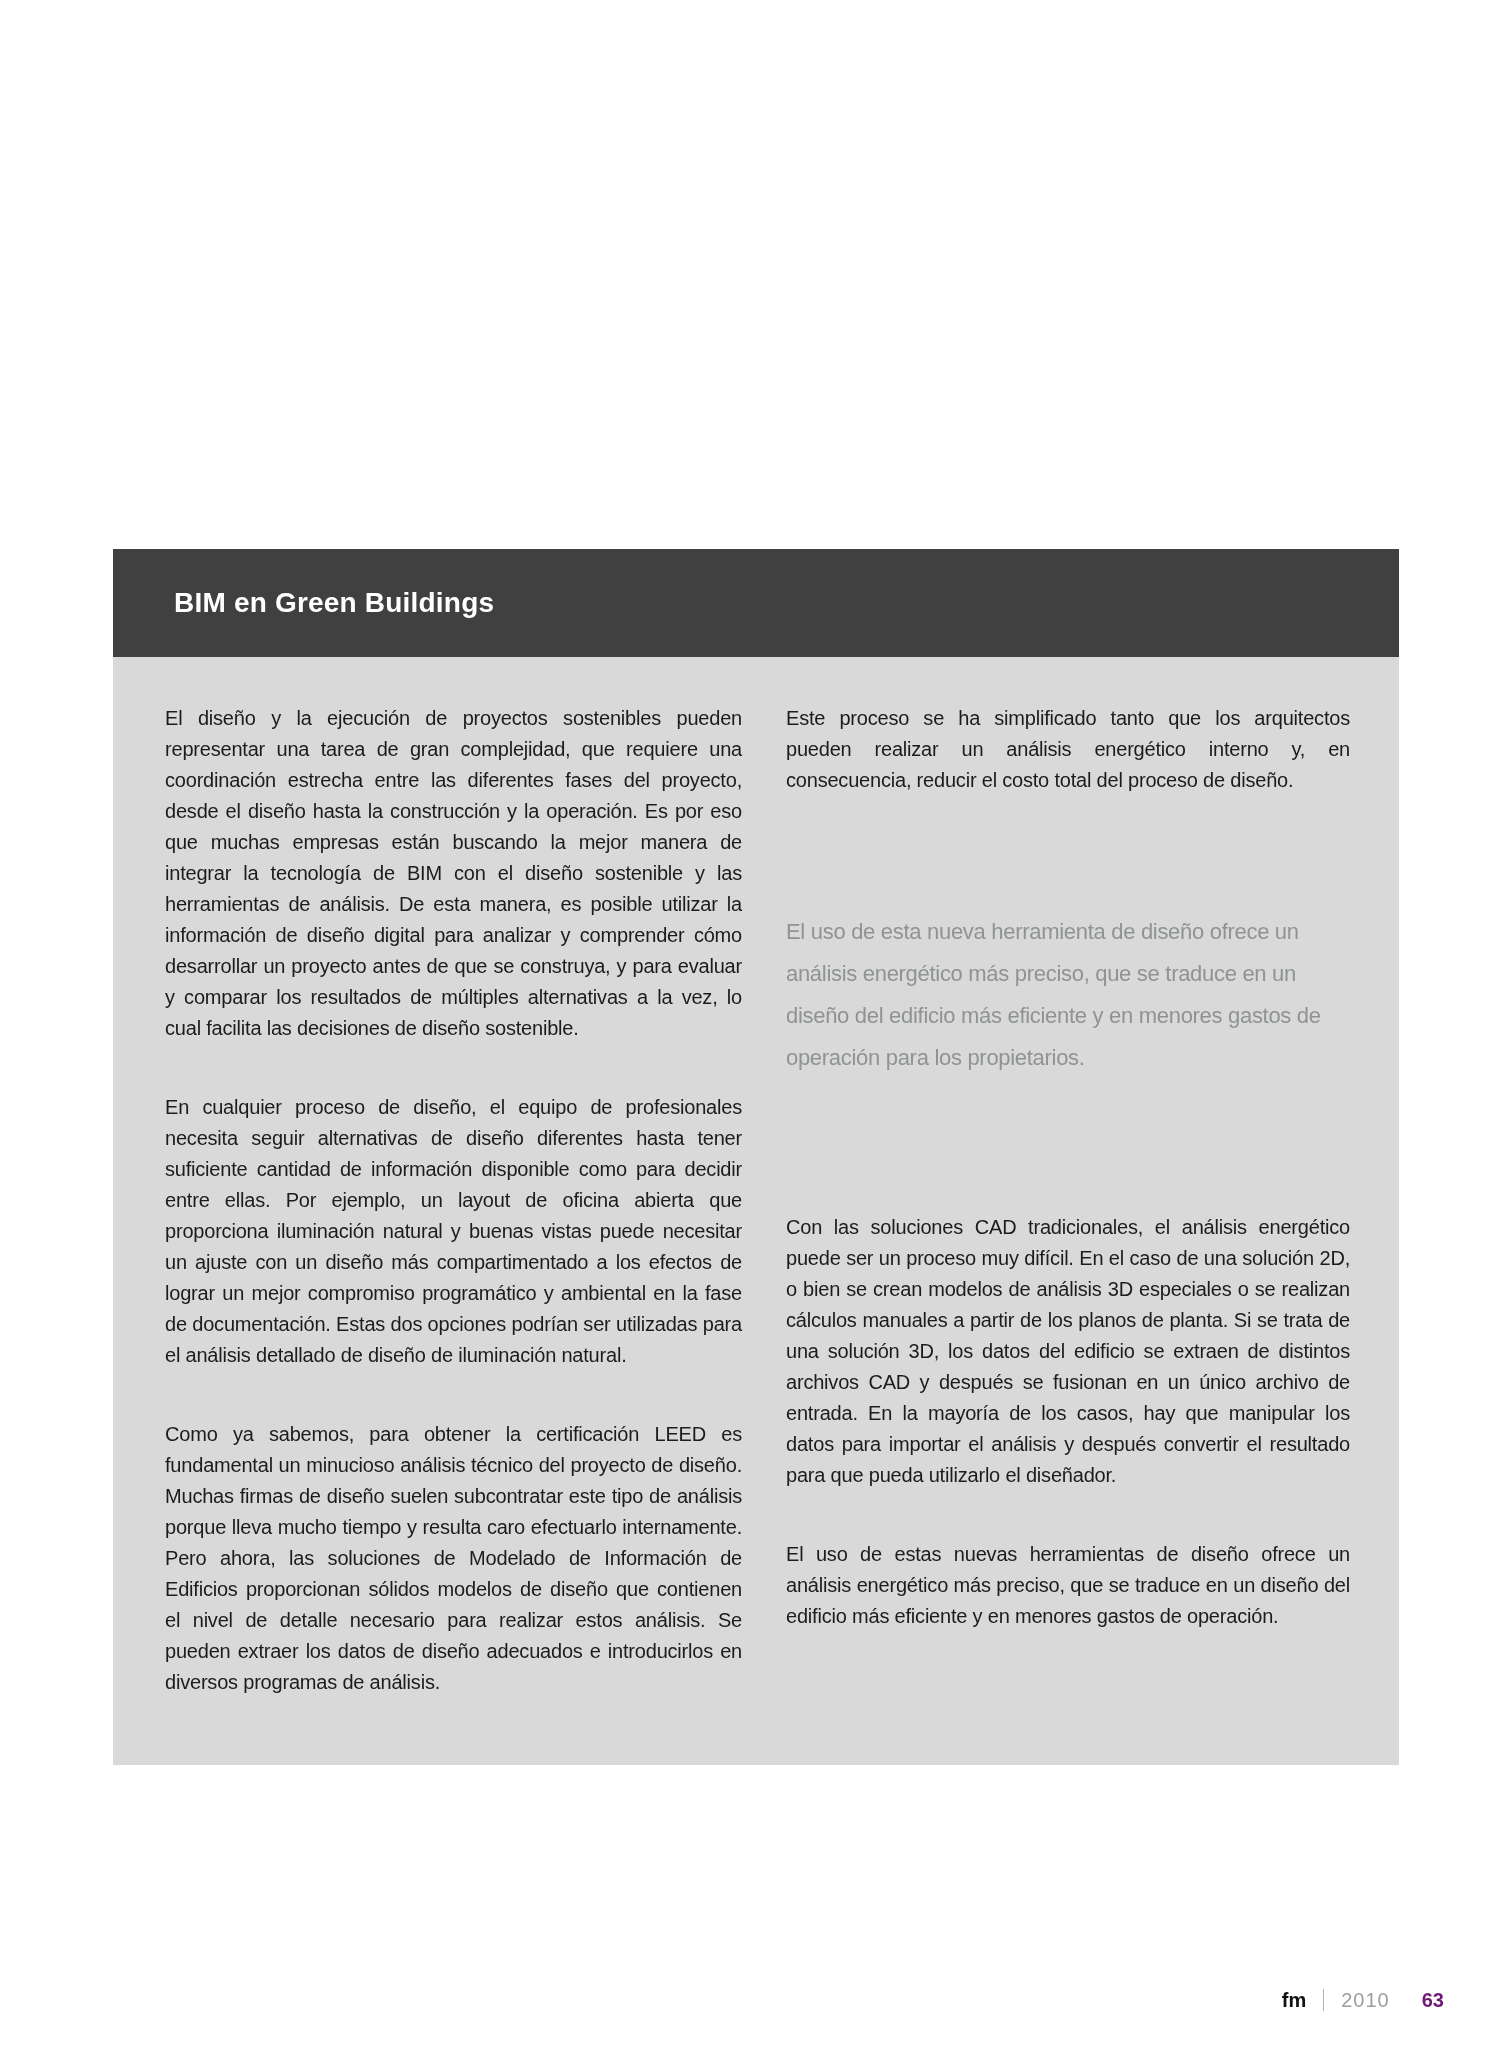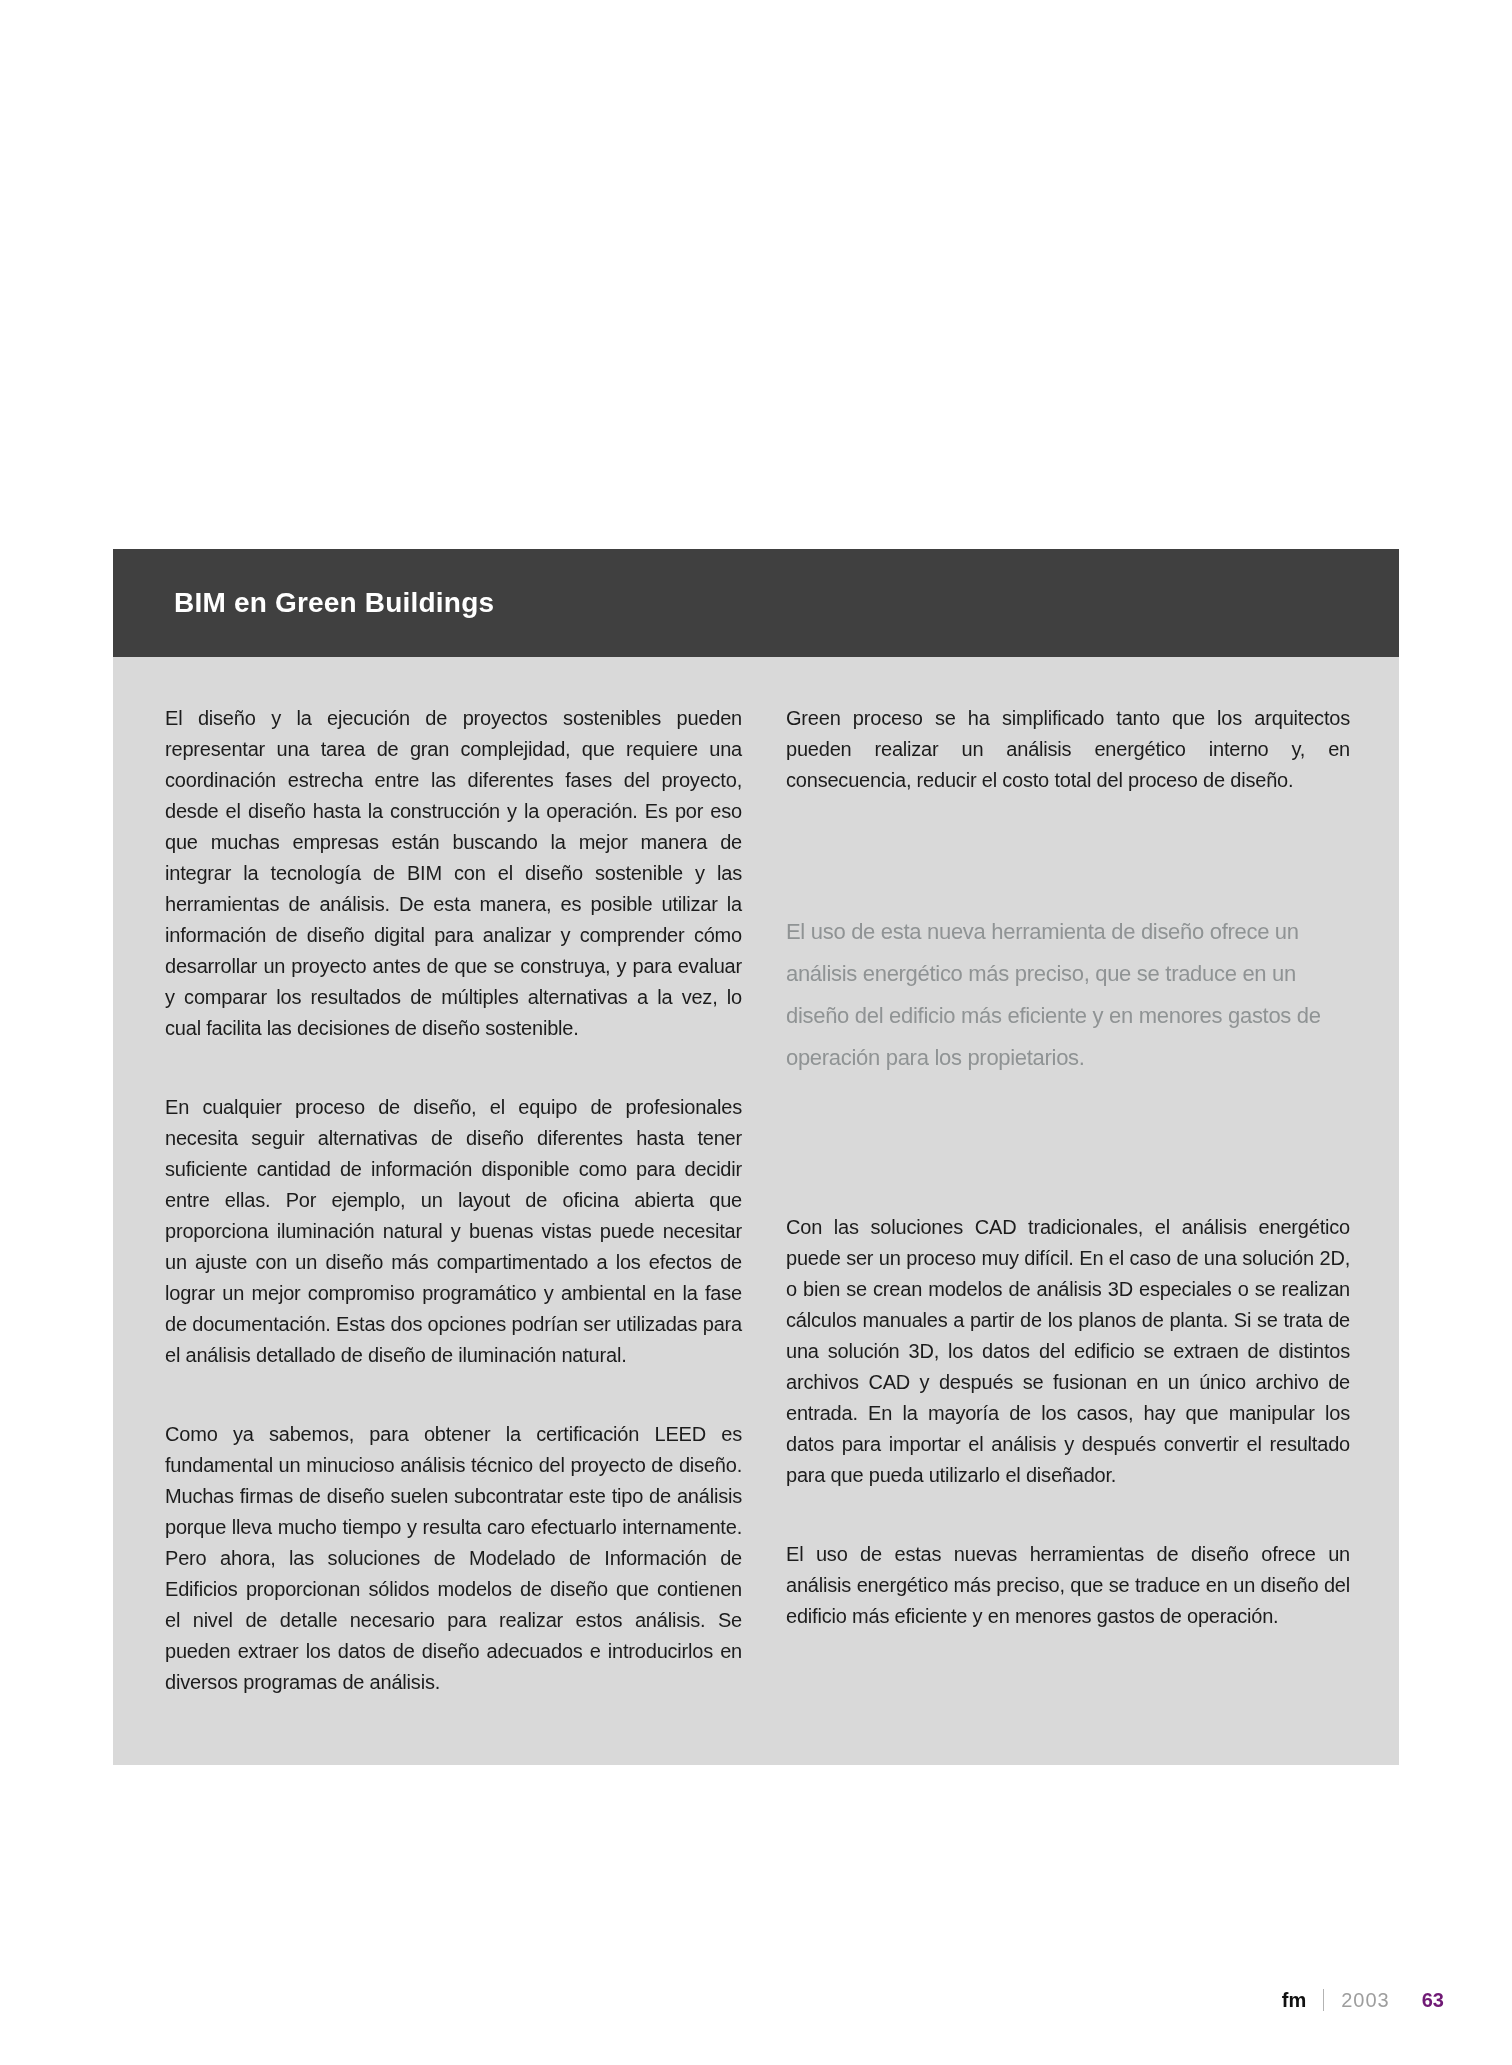--- a/index.html
+++ b/index.html
@@ -107,29 +107,29 @@
   <div class="content-box">
     <div class="columns">
 
       <div class="col-left">
         <p class="body-par">El diseño y la ejecución de proyectos sostenibles pueden representar una tarea de gran complejidad, que requiere una coordinación estrecha entre las diferentes fases del proyecto, desde el diseño hasta la construcción y la operación. Es por eso que muchas empresas están buscando la mejor manera de integrar la tecnología de BIM con el diseño sostenible y las herramientas de análisis. De esta manera, es posible utilizar la información de diseño digital para analizar y comprender cómo desarrollar un proyecto antes de que se construya, y para evaluar y comparar los resultados de múltiples alternativas a la vez, lo cual facilita las decisiones de diseño sostenible.</p>
         <p class="body-par">En cualquier proceso de diseño, el equipo de profesionales necesita seguir alternativas de diseño diferentes hasta tener suficiente cantidad de información disponible como para decidir entre ellas. Por ejemplo, un layout de oficina abierta que proporciona iluminación natural y buenas vistas puede necesitar un ajuste con un diseño más compartimentado a los efectos de lograr un mejor compromiso programático y ambiental en la fase de documentación. Estas dos opciones podrían ser utilizadas para el análisis detallado de diseño de iluminación natural.</p>
         <p class="body-par">Como ya sabemos, para obtener la certificación LEED es fundamental un minucioso análisis técnico del proyecto de diseño. Muchas firmas de diseño suelen subcontratar este tipo de análisis porque lleva mucho tiempo y resulta caro efectuarlo internamente. Pero ahora, las soluciones de Modelado de Información de Edificios proporcionan sólidos modelos de diseño que contienen el nivel de detalle necesario para realizar estos análisis. Se pueden extraer los datos de diseño adecuados e introducirlos en diversos programas de análisis.</p>
       </div>
 
       <div class="col-right">
-        <p class="body-par intro-par">Green proceso se ha simplificado tanto que los arquitectos pueden realizar un análisis energético interno y, en consecuencia, reducir el costo total del proceso de diseño.</p>
+        <p class="body-par intro-par">Este proceso se ha simplificado tanto que los arquitectos pueden realizar un análisis energético interno y, en consecuencia, reducir el costo total del proceso de diseño.</p>
         <p class="pull-quote">El uso de esta nueva herramienta de diseño ofrece un análisis energético más preciso, que se traduce en un diseño del edificio más eficiente y en menores gastos de operación para los propietarios.</p>
         <p class="body-par after-quote">Con las soluciones CAD tradicionales, el análisis energético puede ser un proceso muy difícil. En el caso de una solución 2D, o bien se crean modelos de análisis 3D especiales o se realizan cálculos manuales a partir de los planos de planta. Si se trata de una solución 3D, los datos del edificio se extraen de distintos archivos CAD y después se fusionan en un único archivo de entrada. En la mayoría de los casos, hay que manipular los datos para importar el análisis y después convertir el resultado para que pueda utilizarlo el diseñador.</p>
         <p class="body-par closing-par">El uso de estas nuevas herramientas de diseño ofrece un análisis energético más preciso, que se traduce en un diseño del edificio más eficiente y en menores gastos de operación.</p>
       </div>
 
     </div>
   </div>
 
   <div class="footer">
     <span class="footer-magazine">fm</span>
     <span class="footer-divider"></span>
-    <span class="footer-year">2003</span>
+    <span class="footer-year">2010</span>
     <span class="footer-page">63</span>
   </div>
 
 </div>
 
 </body></html>

